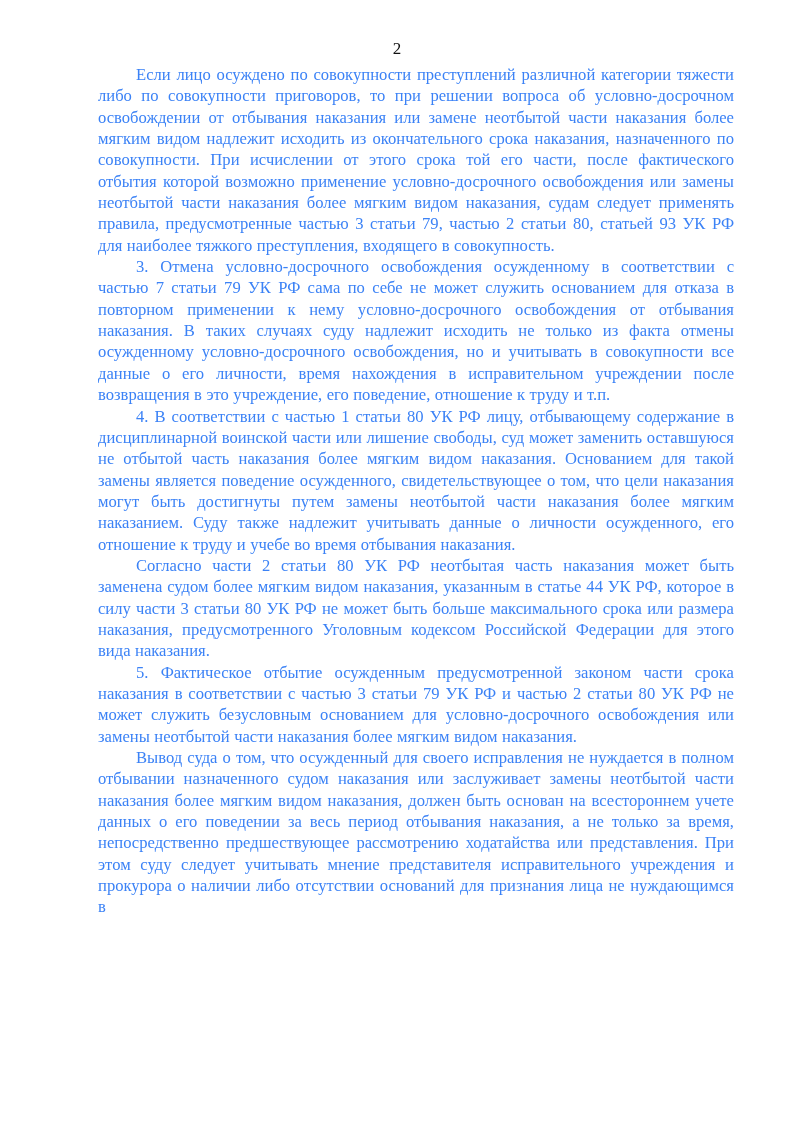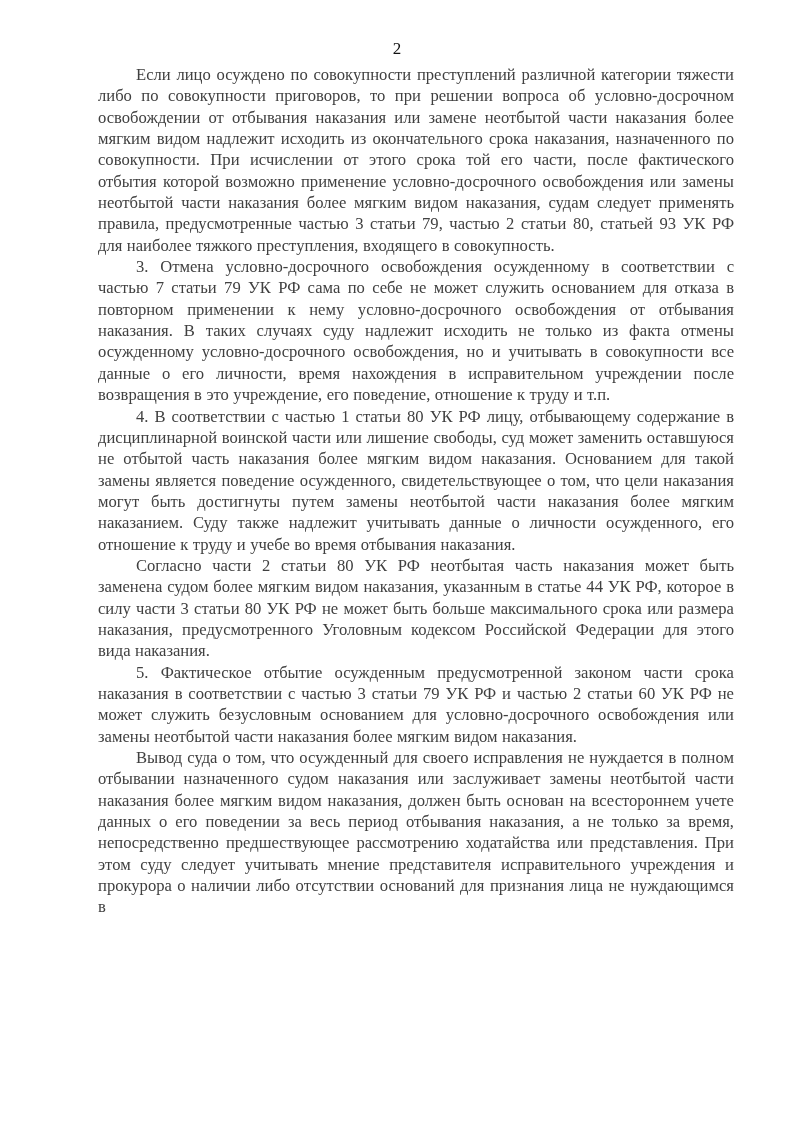--- a/index.html
+++ b/index.html
@@ -34,21 +34,21 @@
   }
   .body-text {
     position: absolute;
     top: 64px;
     left: 98px;
     width: 636px;
     font-size: 16.6px;
     line-height: 21.35px;
     text-align: justify;
     text-justify: inter-word;
-    color: #404040;
+    color: #3b82f6;
     -webkit-font-smoothing: none;
   }
   .body-text p {
     margin: 0;
     padding: 0;
     text-indent: 38px;
     text-align: justify;
     hyphens: none;
     word-spacing: 0.02em;
   }
@@ -67,19 +67,19 @@
   <div class="body-text">
 
     <p>Если лицо осуждено  по совокупности преступлений различной категории тяжести либо по совокупности приговоров, то при решении вопроса об условно-досрочном освобождении от отбывания наказания или замене неотбытой части наказания более мягким видом надлежит исходить из окончательного срока наказания, назначенного по совокупности. При исчислении от этого срока той его части, после фактического отбытия которой возможно применение условно-досрочного освобождения или замены неотбытой части наказания более мягким видом наказания, судам следует применять правила, предусмотренные  частью 3 статьи 79, частью 2 статьи 80, статьей 93 УК РФ   для наиболее тяжкого преступления, входящего в совокупность.</p>
 
     <p>3. Отмена условно-досрочного освобождения осужденному в соответствии с частью 7 статьи 79 УК РФ сама по себе не может служить основанием для отказа в повторном применении к нему условно-досрочного освобождения от отбывания наказания. В таких случаях суду надлежит исходить не только из факта отмены осужденному условно-досрочного освобождения, но и учитывать в совокупности все данные о его личности, время нахождения в исправительном учреждении после возвращения в это учреждение, его поведение, отношение к труду и т.п.</p>
 
     <p>4. В соответствии с частью 1 статьи 80 УК РФ лицу, отбывающему содержание в дисциплинарной воинской части или лишение свободы, суд может заменить оставшуюся не отбытой часть наказания более мягким видом наказания. Основанием для такой замены является поведение осужденного, свидетельствующее о том, что цели наказания могут быть достигнуты путем замены неотбытой части наказания более мягким наказанием. Суду также надлежит учитывать данные о личности осужденного, его  отношение к труду и учебе во время отбывания наказания.</p>
 
     <p>Согласно части 2 статьи 80 УК РФ неотбытая часть наказания может быть заменена судом более мягким видом наказания, указанным в статье 44 УК РФ, которое в силу части 3 статьи 80 УК РФ не может быть больше максимального срока или размера наказания, предусмотренного Уголовным кодексом Российской Федерации для этого вида наказания.</p>
 
-    <p>5. Фактическое отбытие осужденным предусмотренной законом части срока наказания в соответствии с частью 3 статьи 79 УК РФ и частью 2 статьи 60 УК РФ не может служить безусловным основанием для условно-досрочного освобождения или замены неотбытой части наказания более мягким видом наказания.</p>
+    <p>5. Фактическое отбытие осужденным предусмотренной законом части срока наказания в соответствии с частью 3 статьи 79 УК РФ и частью 2 статьи 80 УК РФ не может служить безусловным основанием для условно-досрочного освобождения или замены неотбытой части наказания более мягким видом наказания.</p>
 
     <p class="clipped">Вывод суда о том, что осужденный для своего исправления не нуждается в полном отбывании назначенного судом наказания или заслуживает замены неотбытой части наказания более мягким видом наказания, должен быть основан на всестороннем учете данных о его поведении за весь период отбывания наказания, а не только за время, непосредственно предшествующее рассмотрению ходатайства или представления. При этом суду следует учитывать мнение представителя исправительного учреждения и прокурора о наличии либо отсутствии оснований для признания лица не нуждающимся в</p>
 
   </div>
 
 </div>
 
 </body></html>

